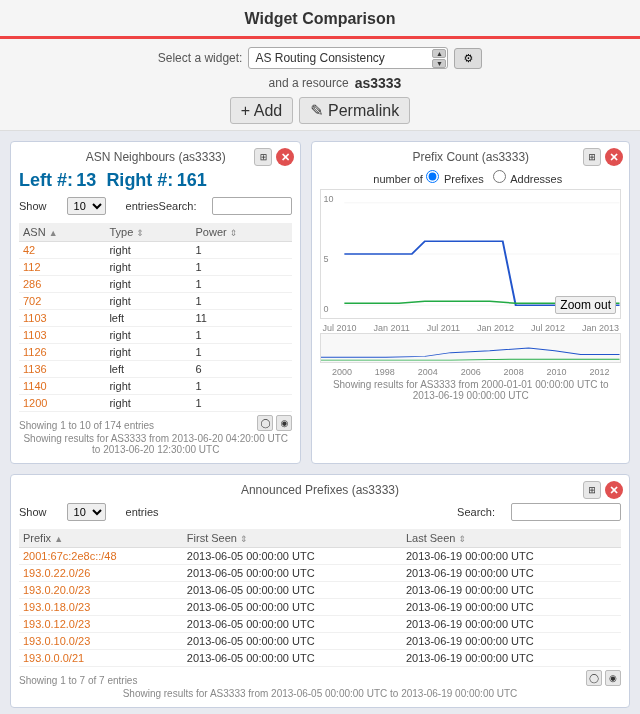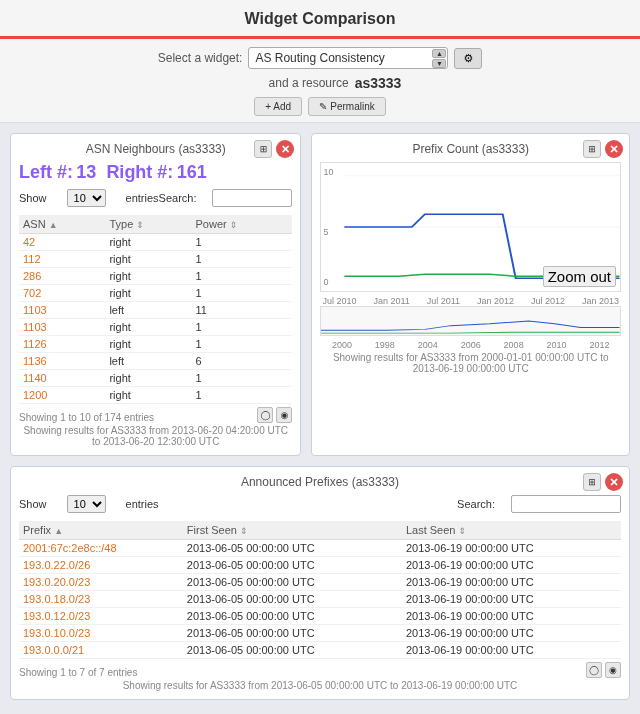--- a/index.html
+++ b/index.html
@@ -95,21 +95,21 @@
     .action-buttons {
       display: flex;
       justify-content: center;
       gap: 6px;
     }
     .btn-add, .btn-permalink {
       background: #e8e8e8;
       border: 1px solid #bbb;
       border-radius: 3px;
       padding: 3px 10px;
-      font-size: 10px;
+      font-size: 16px;
       cursor: pointer;
       color: #333;
     }
     .main-area {
       padding: 10px;
       display: flex;
       flex-direction: column;
       gap: 10px;
     }
     .top-widgets-row {
@@ -163,21 +163,21 @@
       color: #555;
       margin-bottom: 6px;
     }
     .asn-stats {
       display: flex;
       gap: 10px;
       margin-bottom: 6px;
       font-size: 12px;
     }
     .asn-stat { color: #555; }
-    .asn-stat span { font-size: 18px; font-weight: bold; color: #8b5cf6; }
+    .asn-stat span { font-size: 18px; font-weight: bold; color: #0369a1; }
     .show-entries {
       display: flex;
       align-items: center;
       gap: 20px;
       font-size: 11px;
       margin-bottom: 4px;
     }
     .show-entries select {
       border: 1px solid #aaa;
       border-radius: 2px;
@@ -292,21 +292,21 @@
       width: 100%;
       height: 30px;
       background: #f8f8f8;
       border: 1px solid #ddd;
       margin-bottom: 4px;
     }
     .zoom-out-btn {
       position: absolute;
       right: 4px;
       bottom: 4px;
-      font-size: 15px;
+      font-size: 12px;
       background: #f0f0f0;
       border: 1px solid #bbb;
       padding: 1px 4px;
       cursor: pointer;
       border-radius: 2px;
     }
     .chart-x-labels {
       display: flex;
       justify-content: space-between;
       font-size: 9px;
@@ -490,20 +490,25 @@
           <div class="pg-btn">◉</div>
         </div>
       </div>
       <div class="results-note">Showing results for AS3333 from 2013-06-20 04:20:00 UTC to 2013-06-20 12:30:00 UTC</div>
     </div>
 
     <div class="widget-card prefix-widget" style="flex:1.3; position:relative;">
       <div class="widget-close">✕</div>
       <div class="widget-expand">⊞</div>
       <div class="widget-title">Prefix Count (as3333)</div>
+      <div class="chart-controls">
+        <span>number of</span>
+        <label><input type="radio" name="ptype" checked="" style=""> Prefixes</label>
+        <label><input type="radio" name="ptype" style=""> Addresses</label>
+      </div>
       <div style="position:relative;">
         <div class="chart-legend">
           <div class="legend-item">
             <span class="checkbox-check"></span>
             <span class="legend-color" style="background:#2255cc;"></span>
             <span>IPv4 Prefixes</span>
           </div>
           <div class="legend-item">
             <span class="checkbox-check"></span>
             <span class="legend-color" style="background:#22aa44;"></span>

